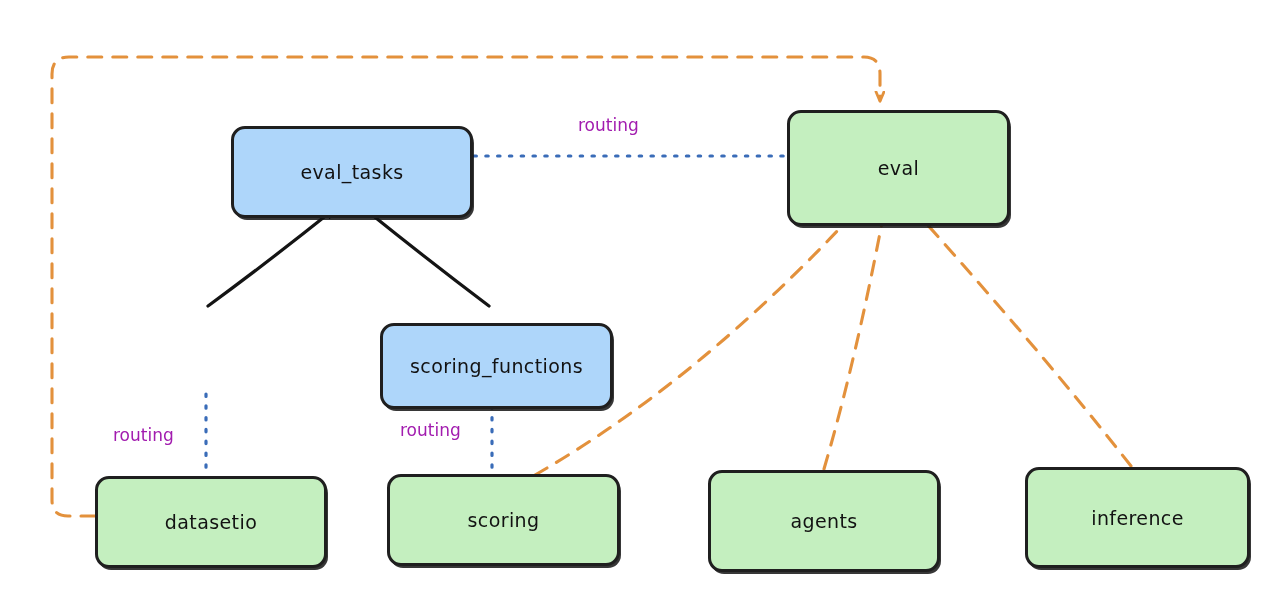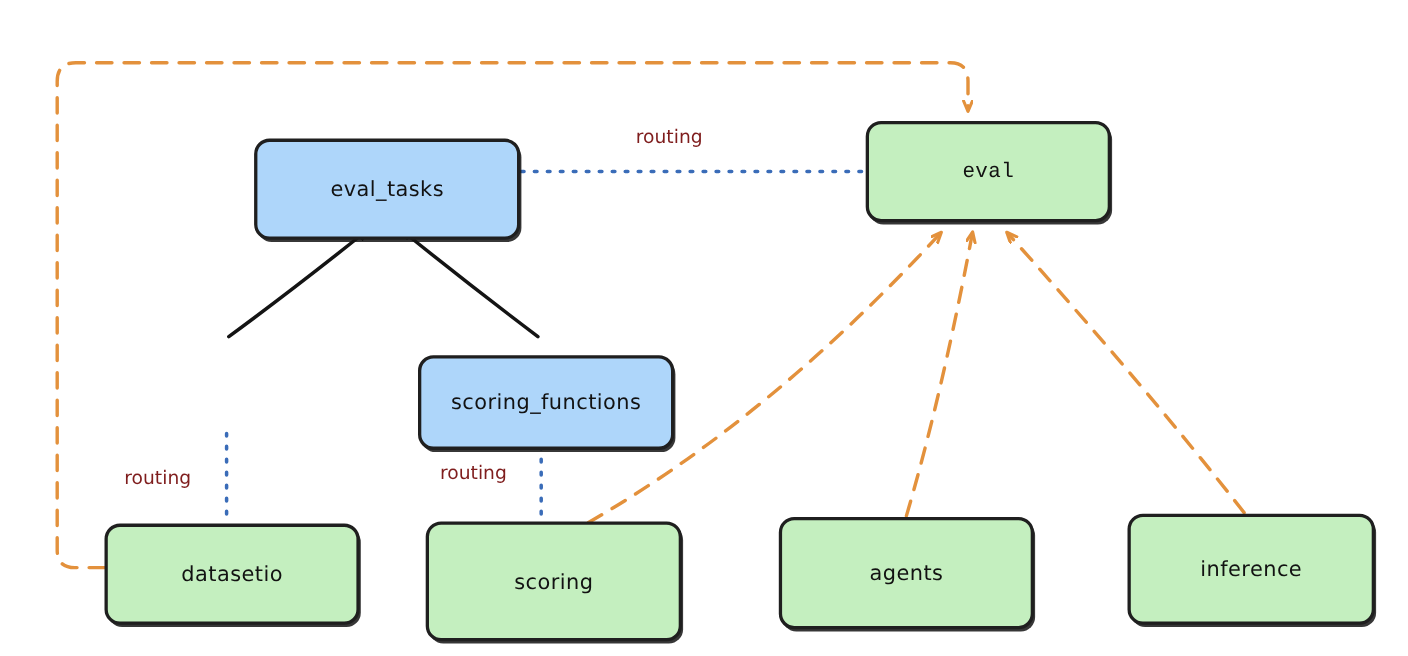--- a/index.html
+++ b/index.html
@@ -42,21 +42,21 @@
     box-shadow: 2px 3px 0 -1px rgba(20,20,20,0.85);
   }
   .node.blue  { background: #aed6fa; margin-top: 16px; }
   .node.green { background: #c4efbf; }
   .node-label {
     pointer-events: none;
     white-space: nowrap;
   }
   .edge-label {
     position: absolute;
-    color: #7f1d1d;
+    color: #a21caf;
     font-family: "DejaVu Sans", sans-serif;
     font-size: 17px;
     white-space: nowrap;
   }
 </style>
 </head>
 <body>
 
 <div id="canvas">
 
@@ -86,34 +86,34 @@
 
     <path d="M 824,469 Q 856,360 884,212" fill="none" stroke="#e3913c" stroke-width="3.1" stroke-dasharray="14,11" stroke-linecap="round" marker-end="url(#arrow-orange)"></path>
 
     <path d="M 1131,466 Q 1040,350 916,212" fill="none" stroke="#e3913c" stroke-width="3.1" stroke-dasharray="14,11" stroke-linecap="round" marker-end="url(#arrow-orange)"></path>
   </svg>
 
   <div class="node blue" style="left:231px; top:110px; width:242px; height:92px;">
     <span class="node-label">eval_tasks</span>
   </div>
 
-  <div class="node green" style="left:787px; top:110px; width:223px; height:92px;font-family:Liberation Mono, monospace;">
+  <div class="node green" style="left:787px; top:110px; width:223px; height:116px;">
     <span class="node-label">eval</span>
   </div>
 
 
   <div class="node blue" style="left:380px; top:307px; width:233px; height:86px;">
     <span class="node-label">scoring_functions</span>
   </div>
 
   <div class="node green" style="left:95px; top:476px; width:232px; height:92px;">
     <span class="node-label">datasetio</span>
   </div>
 
-  <div class="node green" style="left:387px; top:474px; width:233px; height:109px;">
+  <div class="node green" style="left:387px; top:474px; width:233px; height:92px;">
     <span class="node-label">scoring</span>
   </div>
 
   <div class="node green" style="left:708px; top:470px; width:232px; height:102px;">
     <span class="node-label">agents</span>
   </div>
 
   <div class="node green" style="left:1025px; top:467px; width:225px; height:101px;">
     <span class="node-label">inference</span>
   </div>

